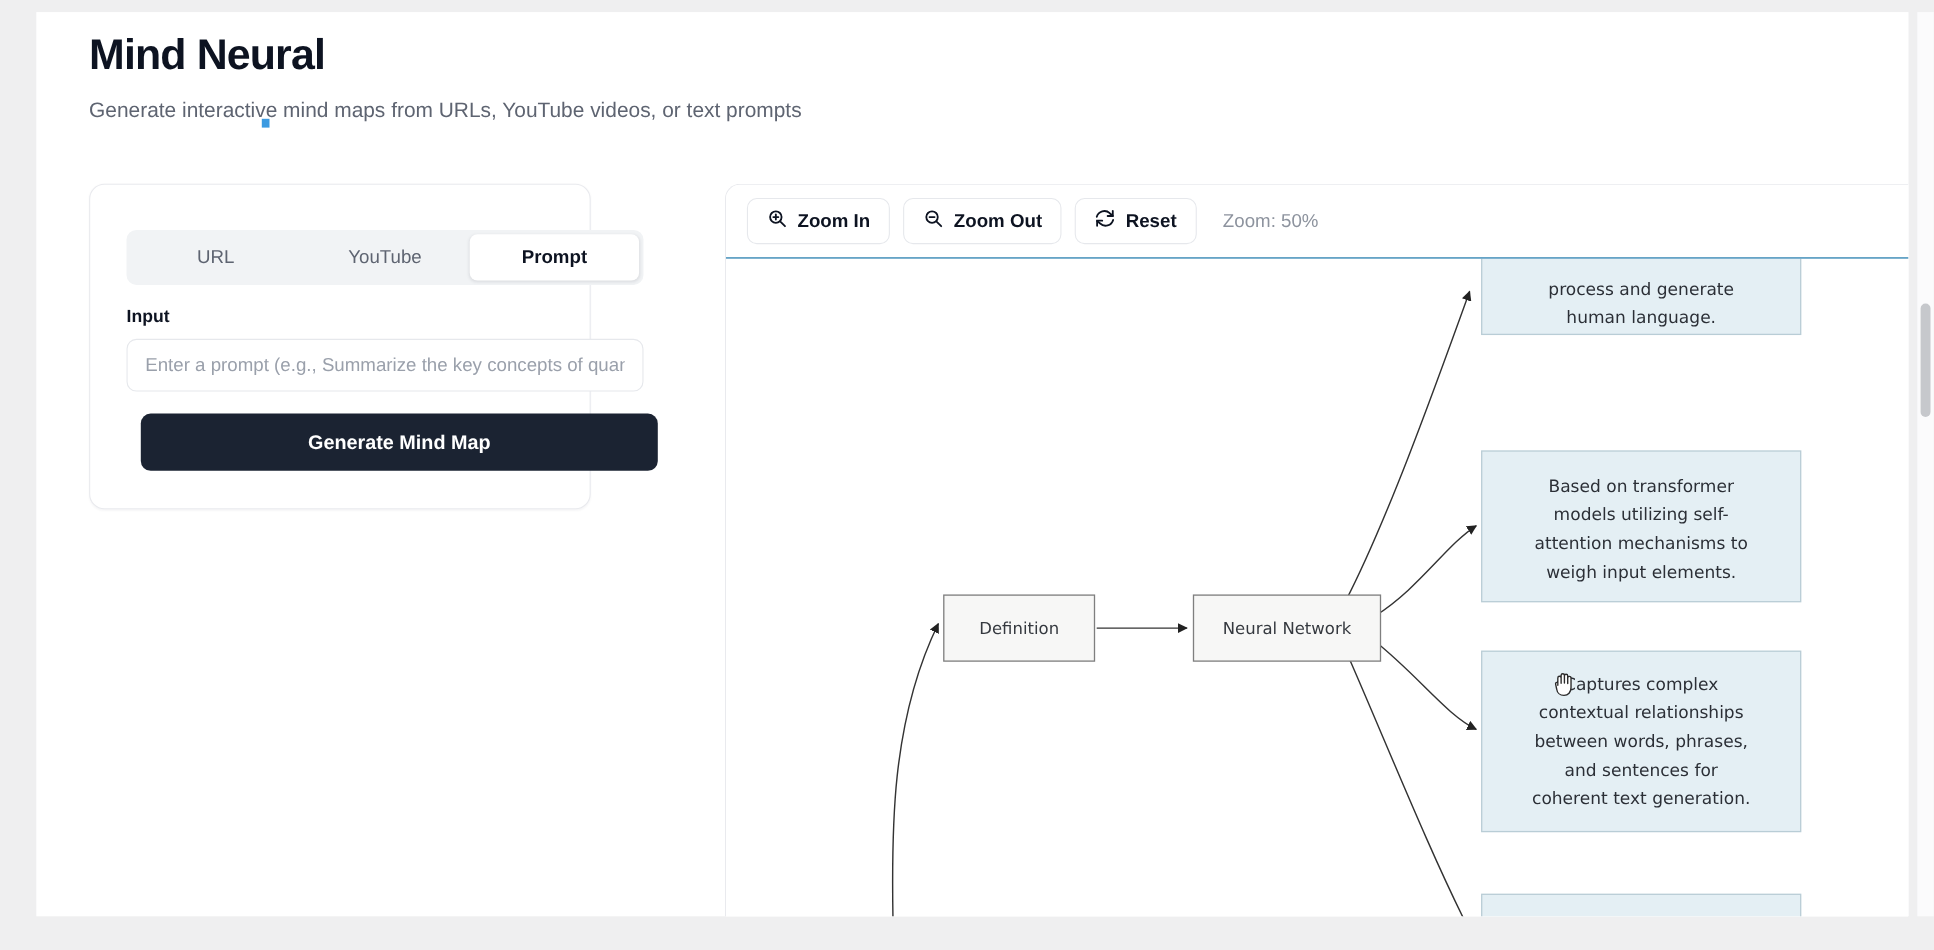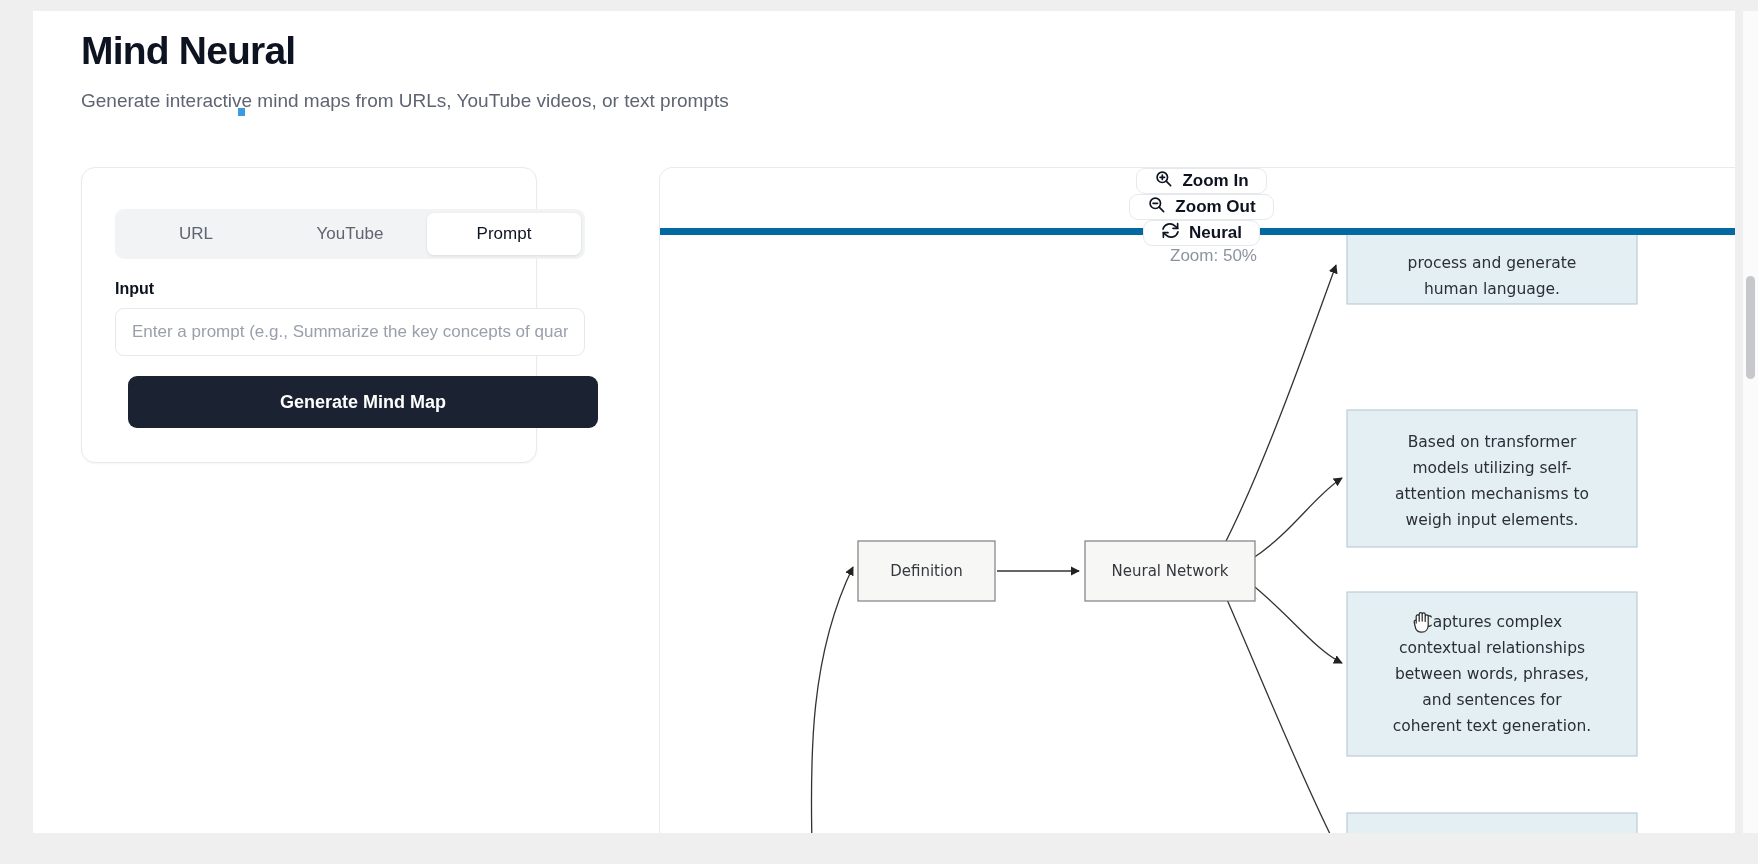--- a/index.html
+++ b/index.html
@@ -97,21 +97,21 @@
     border-radius: 7px;
     cursor: pointer;
     background: transparent;
     border: none;
     font-family: "Liberation Sans", sans-serif;
     height: 42px;
   }
   .tab-button.active {
     background: #ffffff;
     color: #0d1321;
-    font-weight: normal;
+    font-weight: bold;
     box-shadow: 0 1px 3px rgba(16,24,40,0.10);
   }
 
   #input-label {
     position: absolute;
     left: 33px;
     top: 112px;
     font-size: 16px;
     font-weight: bold;
     color: #0d1321;
@@ -163,27 +163,26 @@
     border-bottom: none;
     border-top-left-radius: 14px;
     overflow: hidden;
   }
   #canvas-toolbar {
     position: absolute;
     left: 0;
     top: 0;
     width: 1076px;
     height: 67px;
-    border-bottom: 7px solid #0369a1;
+    border-bottom: 1px solid #0369a1;
     background: #ffffff;
     display: flex;
     align-items: center;
     padding-left: 19px;
     z-index: 5;
-    flex-direction: column;
   }
   .toolbar-button {
     display: inline-flex;
     align-items: center;
     gap: 9px;
     height: 42px;
     padding: 0 17px;
     margin-right: 12px;
     background: #ffffff;
     border: 1px solid #e6e8ec;
@@ -332,21 +331,21 @@
 
         <button class="toolbar-button">
           <span>
             <svg width="19" height="19" viewBox="0 0 24 24" fill="none" stroke="#0d1321" stroke-width="2.1" stroke-linecap="round">
               <path d="M2.6 10.2a9 9 0 0 1 14.9-4.1L21 9"></path>
               <polyline points="21,3.4 21,9.3 15.1,9.3"></polyline>
               <path d="M21.4 13.8a9 9 0 0 1-14.9 4.1L3 15"></path>
               <polyline points="3,20.6 3,14.7 8.9,14.7"></polyline>
             </svg>
           </span>
-          <span>Neural</span>
+          <span>Reset</span>
         </button>
 
         <span id="zoom-level-label">Zoom: 50%</span>
       </div>
 
 
       <div id="mindmap-viewport">
         <svg id="mindmap-svg" width="1076" height="611" viewBox="0 0 1076 611">
           <defs>
             <marker id="arrow" viewBox="0 0 10 10" refX="9" refY="5" markerWidth="7" markerHeight="7" orient="auto-start-reverse">

